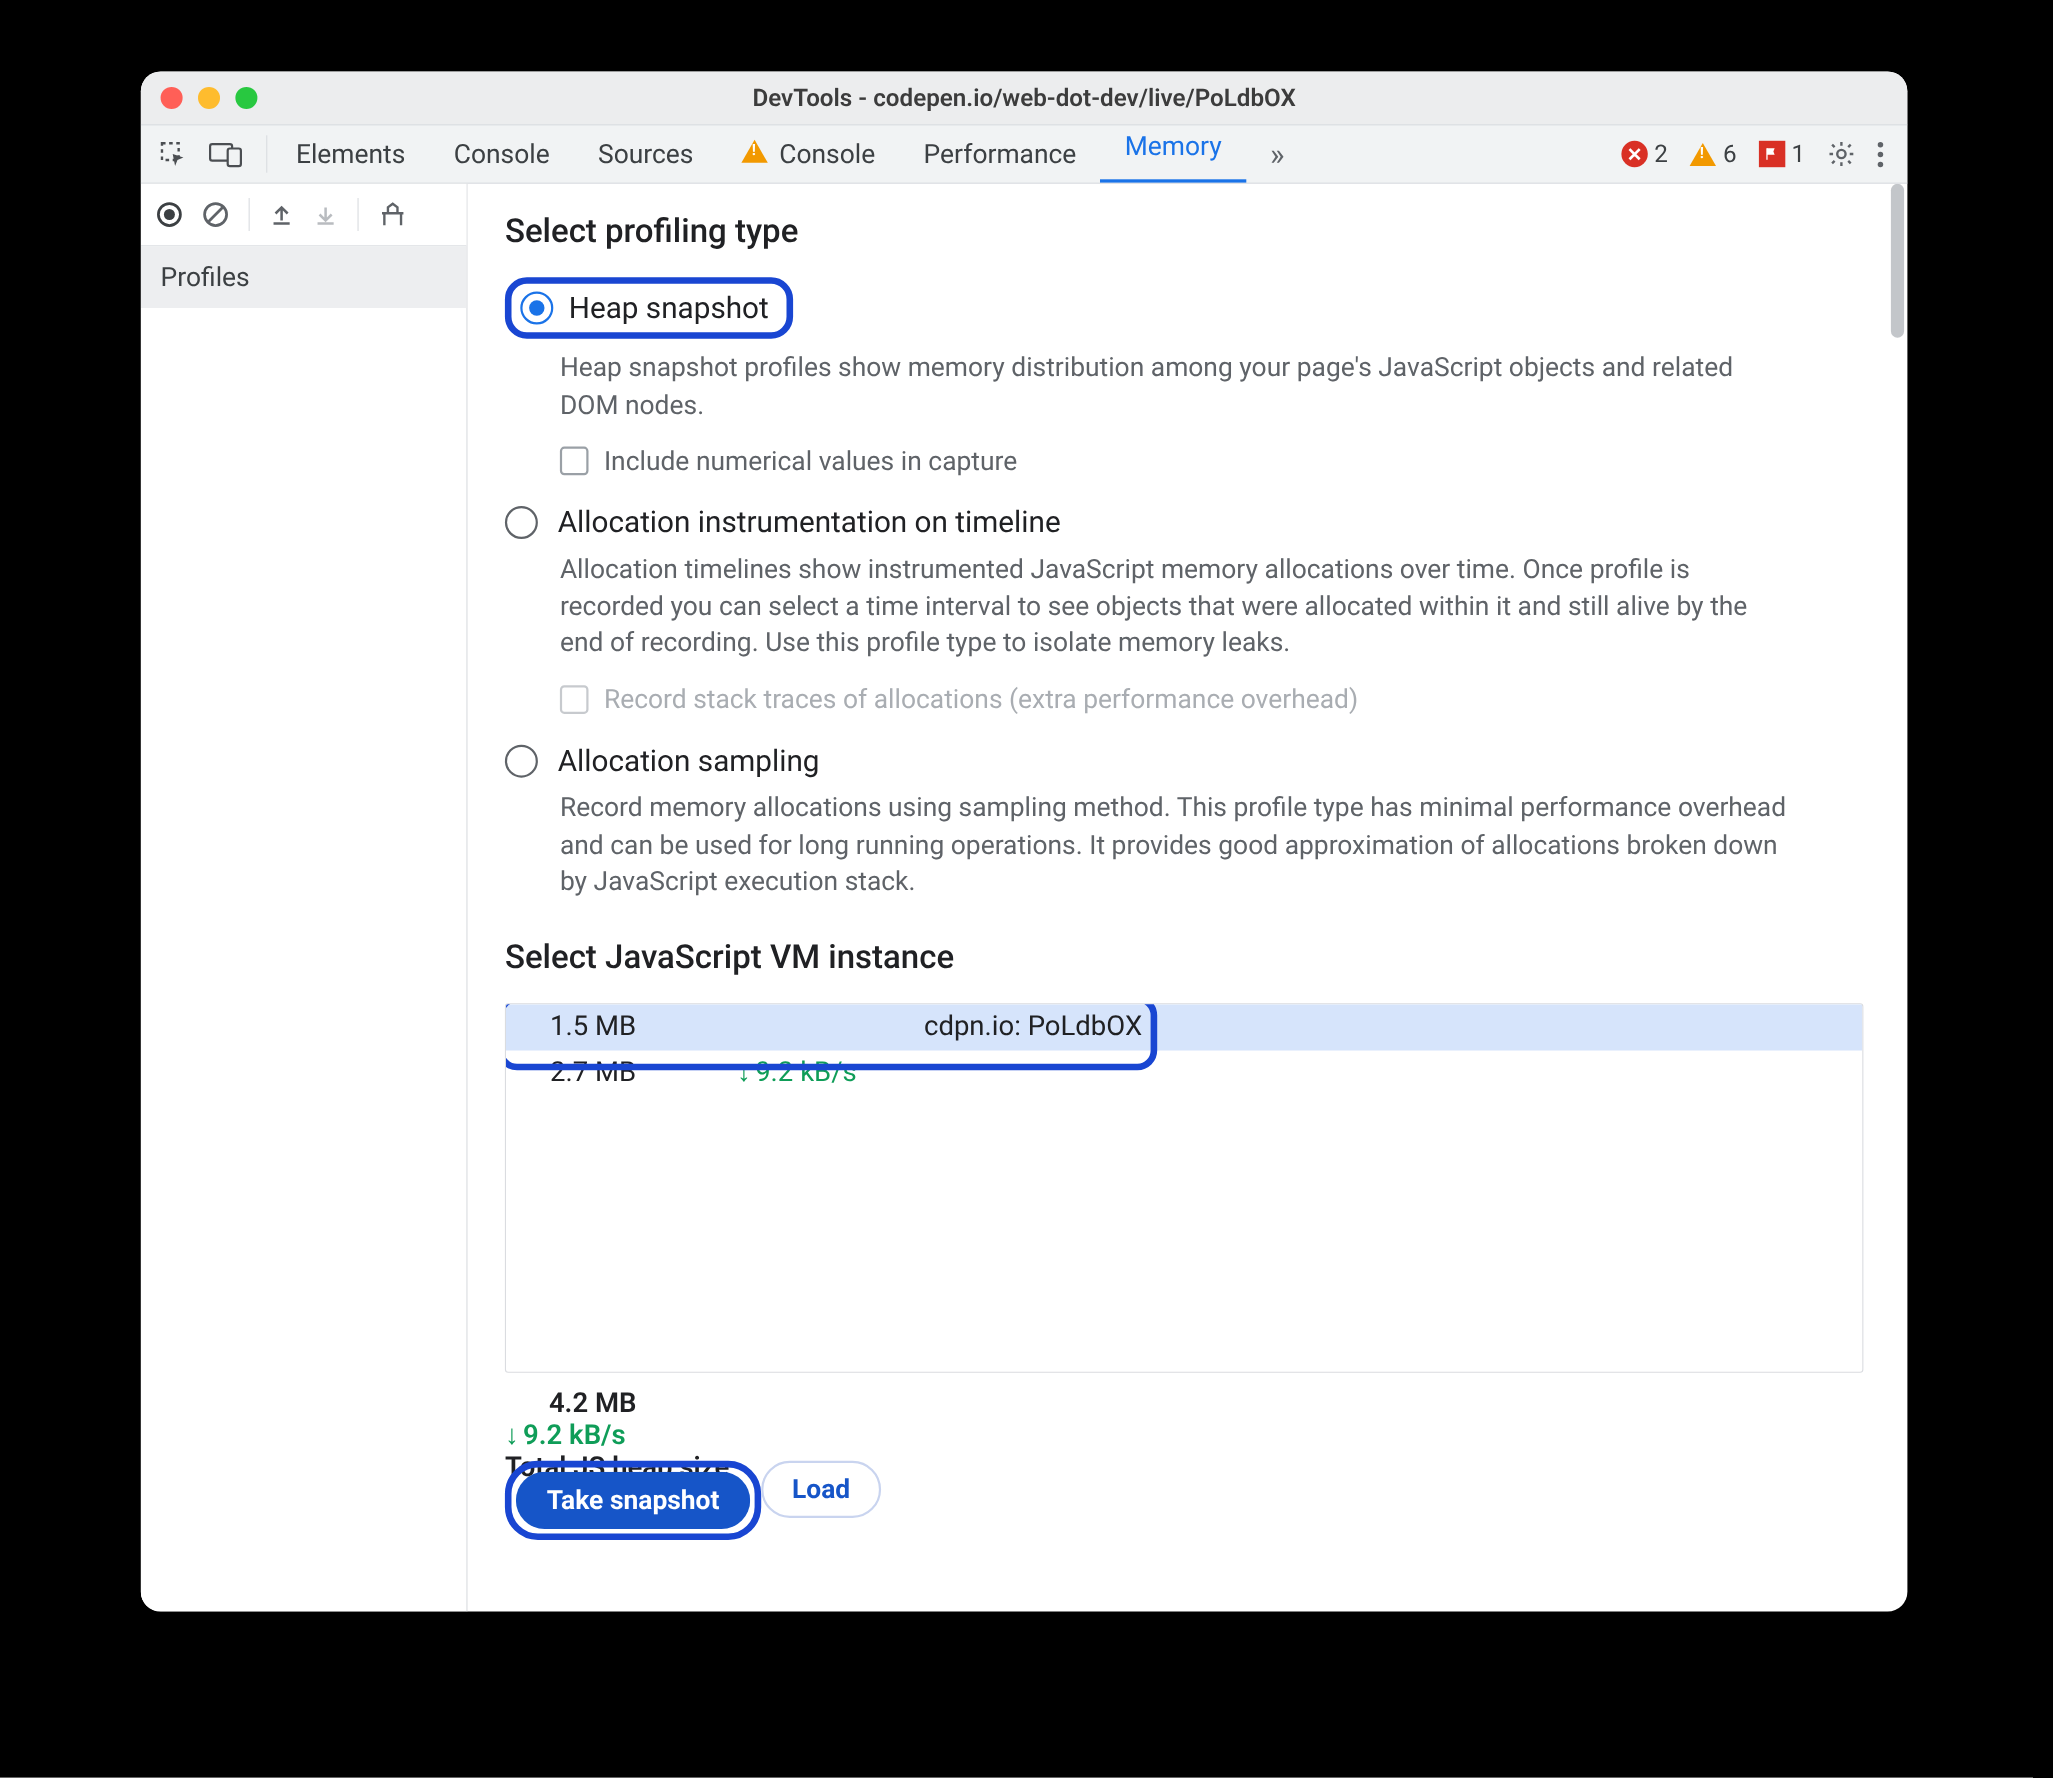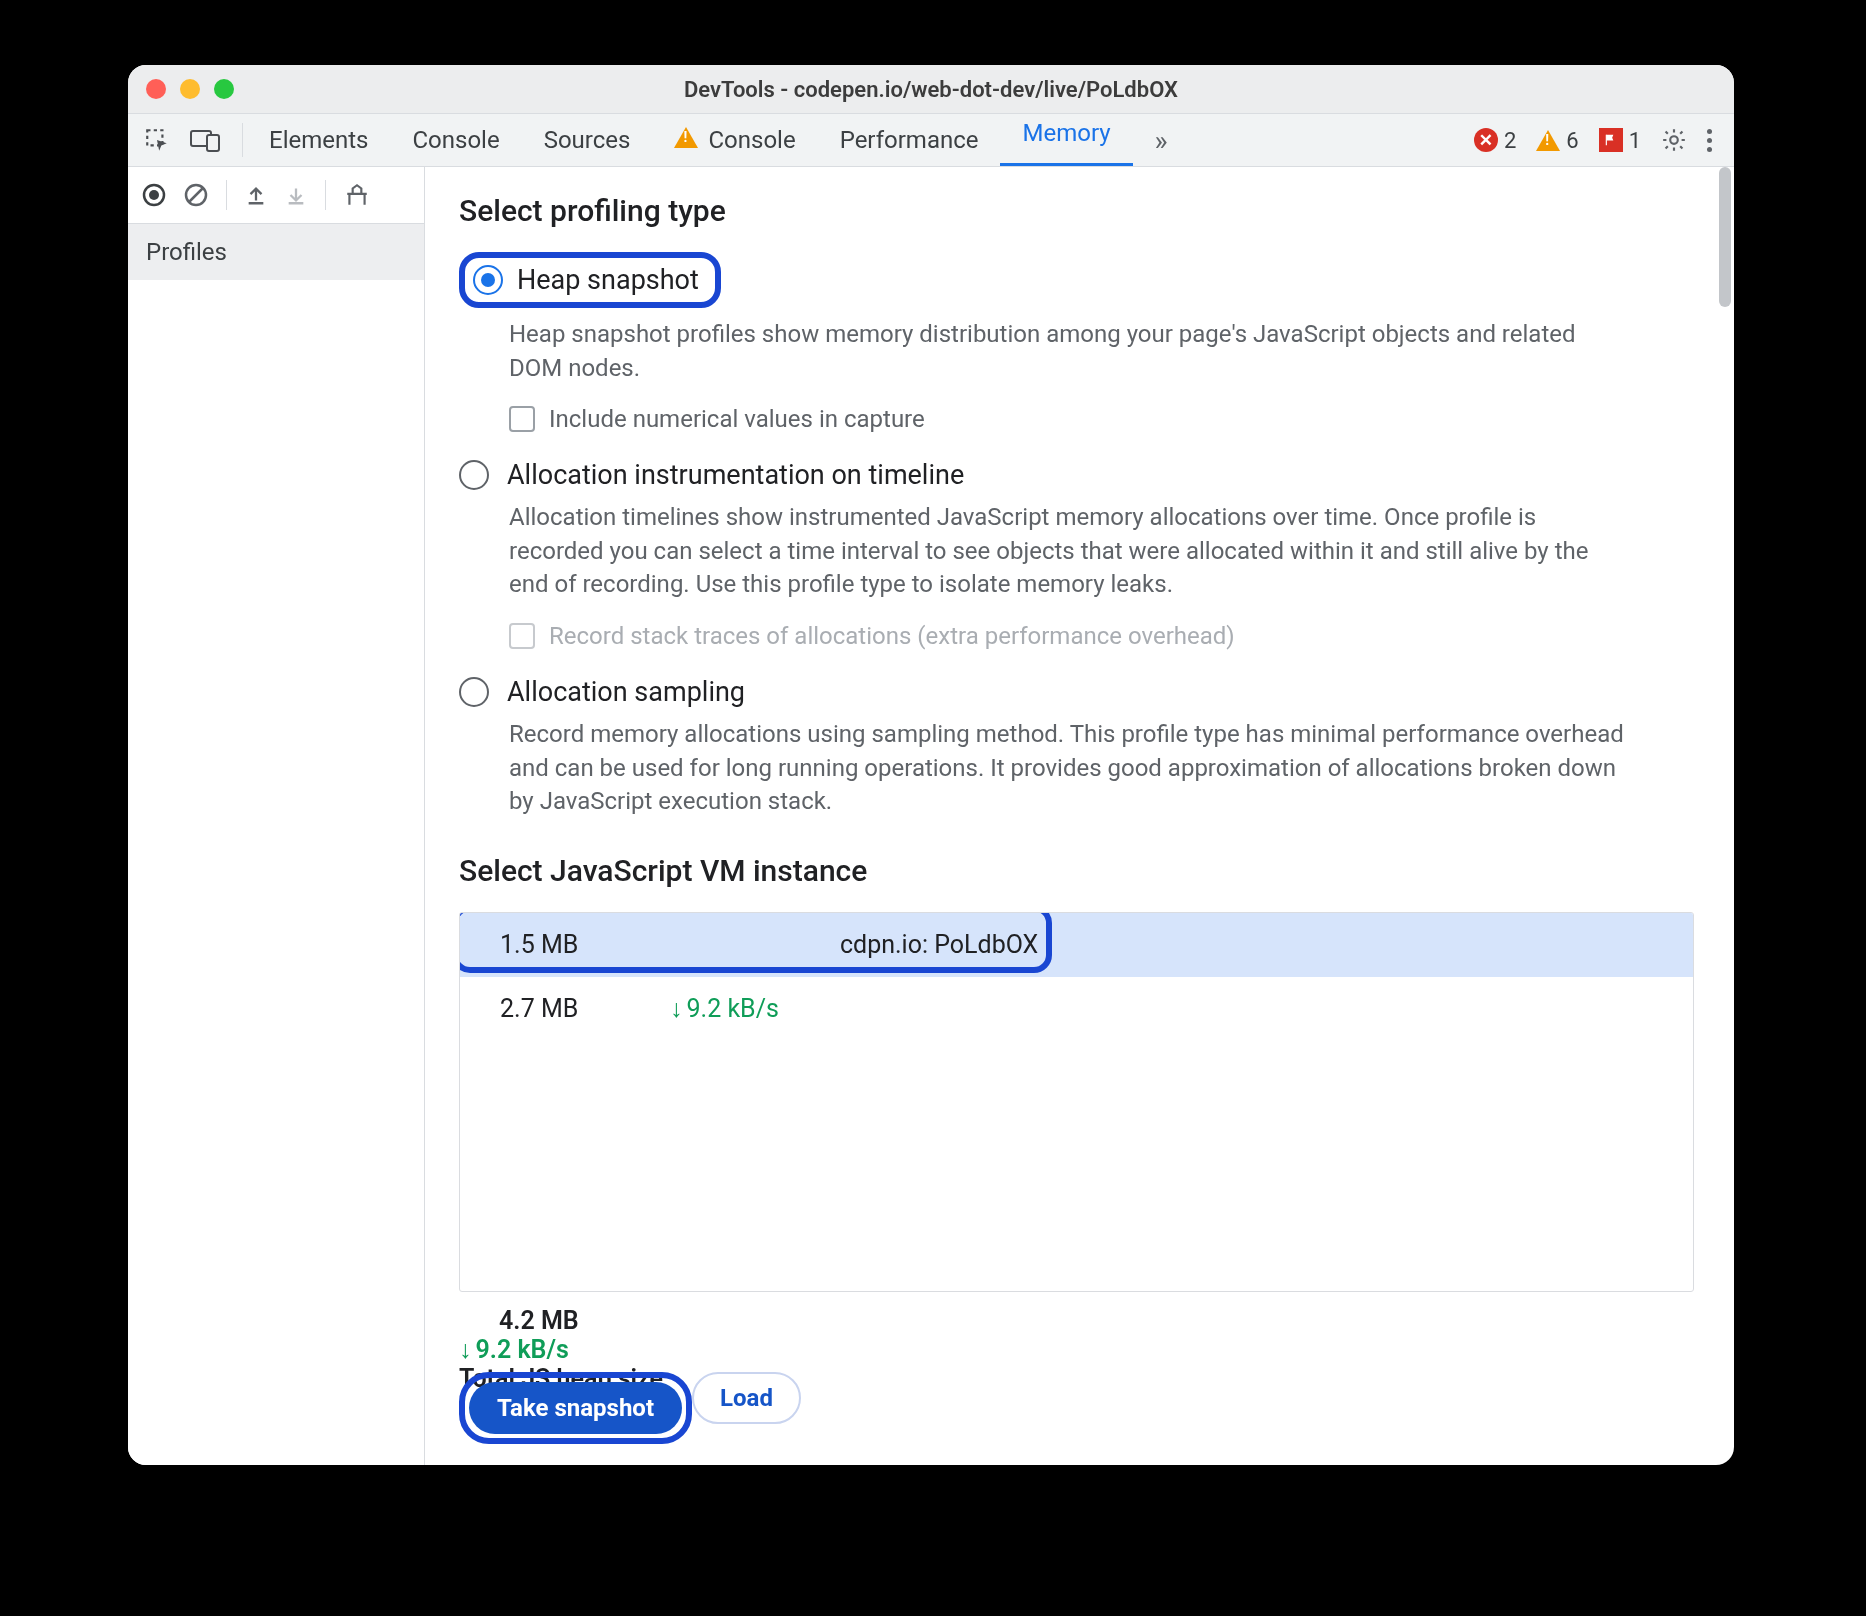--- a/index.html
+++ b/index.html
@@ -89,21 +89,21 @@
   .option-desc{margin:10px 0 0 50px;color:var(--muted);font-size:24px;line-height:1.4;max-width:1120px;}
   .sub-check{margin:20px 0 0 50px;display:flex;align-items:center;gap:14px;color:var(--muted);font-size:24px;}
   .radio{width:26px;height:26px;border:2.5px solid #5f6368;border-radius:50%;display:inline-flex;align-items:center;justify-content:center;flex:0 0 auto;}
   .radio.checked{border-color:var(--blue);}
   .radio.checked::after{content:"";width:14px;height:14px;border-radius:50%;background:var(--blue);}
   .checkbox{width:22px;height:22px;border:2px solid #9aa0a6;border-radius:4px;flex:0 0 auto;}
   .checkbox.disabled{border-color:#c7cace;}
   .highlight-ring{border:6px solid #1946d2;border-radius:20px;padding:6px 16px 6px 8px;display:inline-flex;align-items:center;gap:14px;}
   
   .vm-box{border:1px solid var(--panel-border);border-radius:3px;overflow:hidden;margin-top:12px;}
-  .vm-row{display:flex;align-items:center;height:64px;font-size:25px;}
+  .vm-row{display:flex;align-items:center;height:42px;font-size:25px;}
   .vm-row.selected{background:var(--selected-row);}
   .vm-row .c-size{width:170px;padding-left:40px;}
   .vm-row .c-rate{width:170px;color:var(--green);display:flex;align-items:center;gap:4px;}
   .vm-row .c-target{flex:1;}
   .vm-spacer{height:250px;}
   .vm-total{display:flex;align-items:flex-start;height:48px;font-size:25px;font-weight:600;margin-top:14px;flex-direction:column;}
   .vm-total .c-size{width:170px;padding-left:40px;}
   .vm-total .c-rate{width:170px;color:var(--green);display:flex;align-items:center;gap:4px;}
   .vm-total .c-target{flex:1;color:#202124;}
   .down-arrow{color:var(--green);font-weight:700;}

